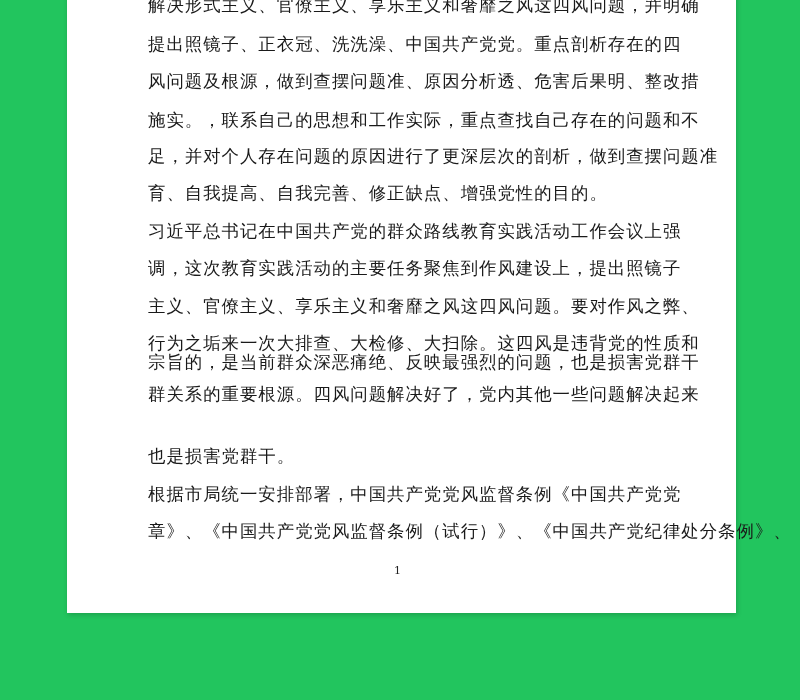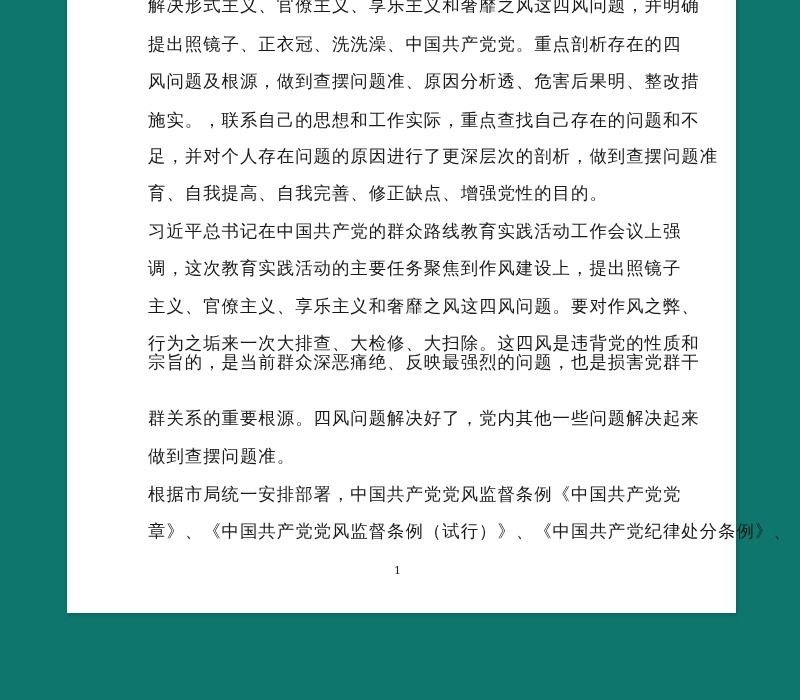--- a/index.html
+++ b/index.html
@@ -7,21 +7,21 @@
     padding: 0;
     width: 800px;
     height: 700px;
     overflow: hidden;
     background: #e9e9e9;
   }
   .viewer {
     position: relative;
     width: 800px;
     height: 700px;
-    background: #0f766e;
+    background: #22c55e;
   }
   .page {
     position: absolute;
     left: 67px;
     top: -10px;
     width: 669px;
     height: 623px;
     background: #ffffff;
     box-shadow: 1px 2px 5px rgba(0,0,0,0.18);
   }
@@ -63,21 +63,21 @@
       <div class="line" style="top:79px">风问题及根源，做到查摆问题准、原因分析透、危害后果明、整改措</div>
       <div class="line" style="top:118px">施实。，联系自己的思想和工作实际，重点查找自己存在的问题和不</div>
       <div class="line" style="top:154px">足，并对个人存在问题的原因进行了更深层次的剖析，做到查摆问题准</div>
       <div class="line" style="top:191px">育、自我提高、自我完善、修正缺点、增强党性的目的。</div>
 
       <div class="line" style="top:229px"> 习近平总书记在中国共产党的群众路线教育实践活动工作会议上强</div>
       <div class="line" style="top:266px">调，这次教育实践活动的主要任务聚焦到作风建设上，提出照镜子</div>
       <div class="line" style="top:304px">主义、官僚主义、享乐主义和奢靡之风这四风问题。要对作风之弊、</div>
       <div class="line" style="top:341px">行为之垢来一次大排查、大检修、大扫除。这四风是违背党的性质和</div>
       <div class="line" style="top:360px">宗旨的，是当前群众深恶痛绝、反映最强烈的问题，也是损害党群干</div>
-      <div class="line" style="top:416px">群关系的重要根源。四风问题解决好了，党内其他一些问题解决起来</div>
-      <div class="line" style="top:454px">做到查摆问题准。</div>
+      <div class="line" style="top:392px">群关系的重要根源。四风问题解决好了，党内其他一些问题解决起来</div>
+      <div class="line" style="top:454px">也是损害党群干。</div>
 
       <div class="line" style="top:492px"> 根据市局统一安排部署，中国共产党党风监督条例《中国共产党党</div>
       <div class="line" style="top:529px">章》、《中国共产党党风监督条例（试行）》、《中国共产党纪律处分条例》、</div>
     </div>
     <div class="page-number">1</div>
   </div>
 </div>
 
 </body></html>

